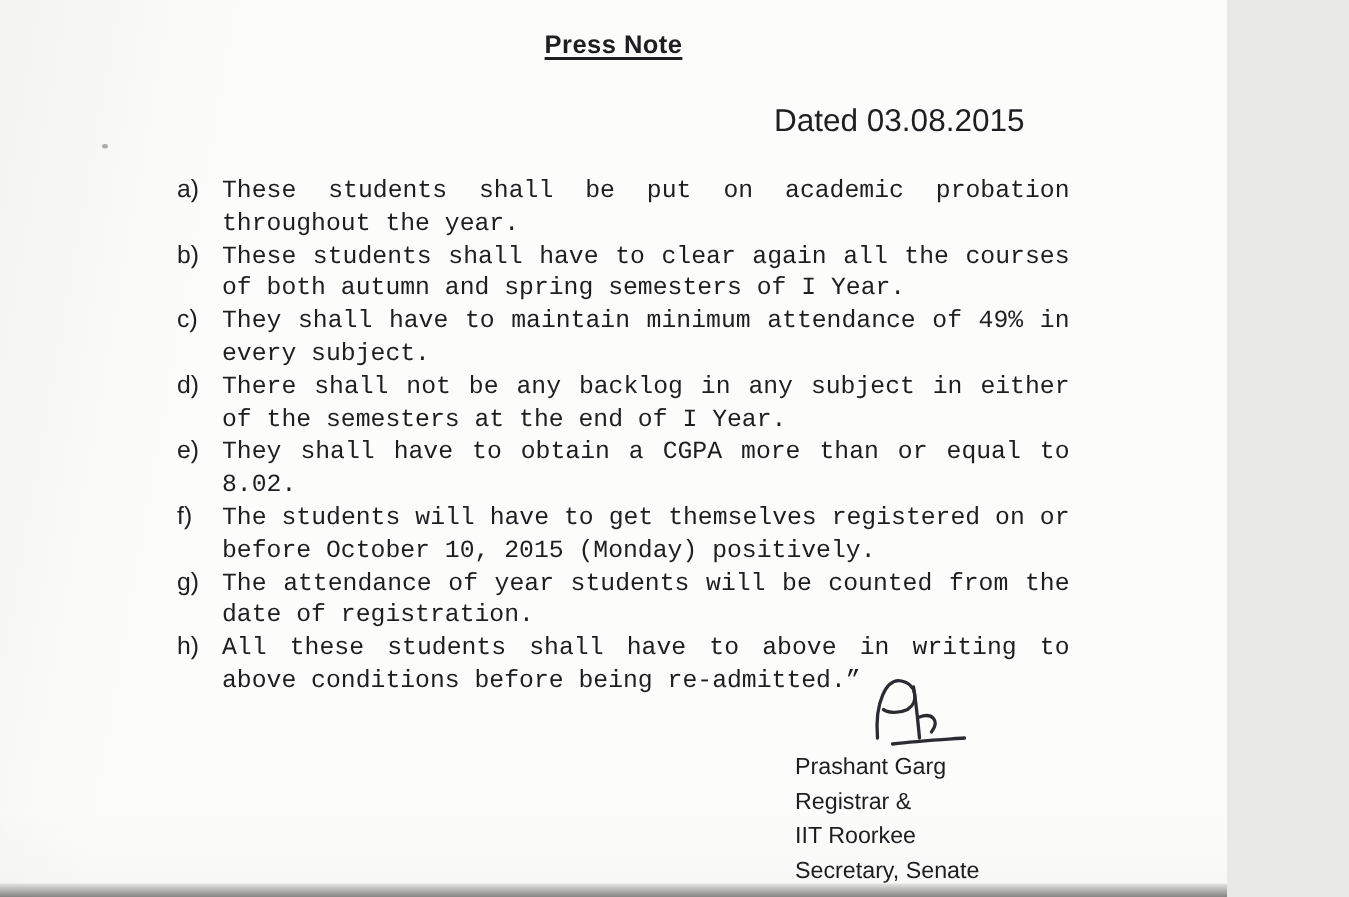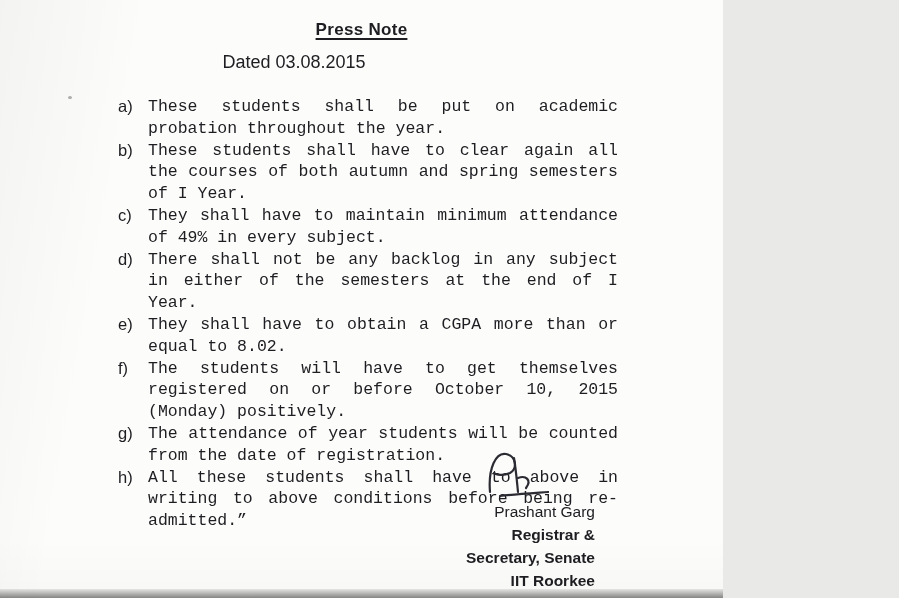--- a/index.html
+++ b/index.html
@@ -3,44 +3,44 @@
 <meta charset="utf-8">
 <style>
   * { margin: 0; padding: 0; box-sizing: border-box; }
   html, body { width: 899px; height: 598px; }
   body {
     font-family: "Liberation Sans", sans-serif;
     background: #e9e9e7;
   }
   .page {
     position: relative;
-    width: 723px;
+    width: 818px;
     height: 598px;
     overflow: hidden;
     color: #1d1d22;
     background:
       linear-gradient(100deg, rgba(0,0,0,0.035), rgba(0,0,0,0) 18%),
       linear-gradient(0deg, rgba(0,0,0,0.02), rgba(0,0,0,0) 10%),
       #fcfcfa;
   }
   .title {
     margin-top: 20px;
     text-align: center;
     font-size: 17px;
     font-weight: bold;
     letter-spacing: 0.3px;
     text-decoration: underline;
     text-decoration-thickness: 1.5px;
     text-underline-offset: 3px;
   }
   .date-line {
-    margin-top: 12px;
+    margin-top: 29px;
     margin-right: 135px;
-    text-align: center;
-    font-size: 18px;
+    text-align: right;
+    font-size: 21px;
   }
   .intro {
     margin: 50px 108px 0 110px;
     font-size: 16.5px;
     line-height: 21.5px;
     text-align: justify;
   }
   .conditions {
     margin: 23px 105px 0 118px;
     list-style: none;
@@ -56,30 +56,30 @@
   .cond .txt {
     flex: 1;
     text-align: justify;
     font-family: Liberation Mono, monospace;
   }
   .sig-block {
     position: absolute;
     right: 128px;
     top: 448px;
     width: 160px;
-    text-align: right;
+    text-align: left;
     font-size: 15.5px;
     line-height: 23px;
   }
   .sig-scribble {
     display: block;
     margin: 0 auto 2px auto;
   }
   .sig-name { font-weight: normal; }
-  .sig-role { font-weight: bold; }
+  .sig-role { font-weight: normal; }
   .speck {
     position: absolute;
     background: rgba(80,80,80,0.45);
     border-radius: 50%;
   }
   .speck1 { left: 68px; top: 96px; width: 4px; height: 3px; }
   .speck2 { left: 893px; top: 190px; width: 3px; height: 3px; }
   .speck3 { left: 892px; top: 352px; width: 3px; height: 3px; }
   .bottom-scan-edge {
     position: absolute;
@@ -137,22 +137,22 @@
     <svg class="sig-scribble" width="78" height="50" viewBox="0 0 78 50" aria-hidden="true">
       <g fill="none" stroke="#2b2b33" stroke-width="2.2" stroke-linecap="round">
         <path d="M14 44 C 12 20, 20 4, 30 6 C 40 8, 42 20, 34 25 C 28 28, 20 27, 18 25"></path>
         <path d="M38 10 C 40 22, 41 34, 42 44"></path>
         <path d="M42 30 C 50 27, 56 32, 50 40"></path>
         <path d="M24 48 C 40 46, 58 45, 72 44"></path>
       </g>
     </svg>
     <div class="sig-name">Prashant Garg</div>
     <div class="sig-role">Registrar &amp;</div>
+    <div class="sig-role">IIT Roorkee</div>
     <div class="sig-role">Secretary, Senate</div>
-    <div class="sig-role">IIT Roorkee</div>
   </div>
 
   <span class="speck speck1"></span>
   <span class="speck speck2"></span>
   <span class="speck speck3"></span>
   <div class="bottom-scan-edge"></div>
 
 </div>
 
 </body></html>

